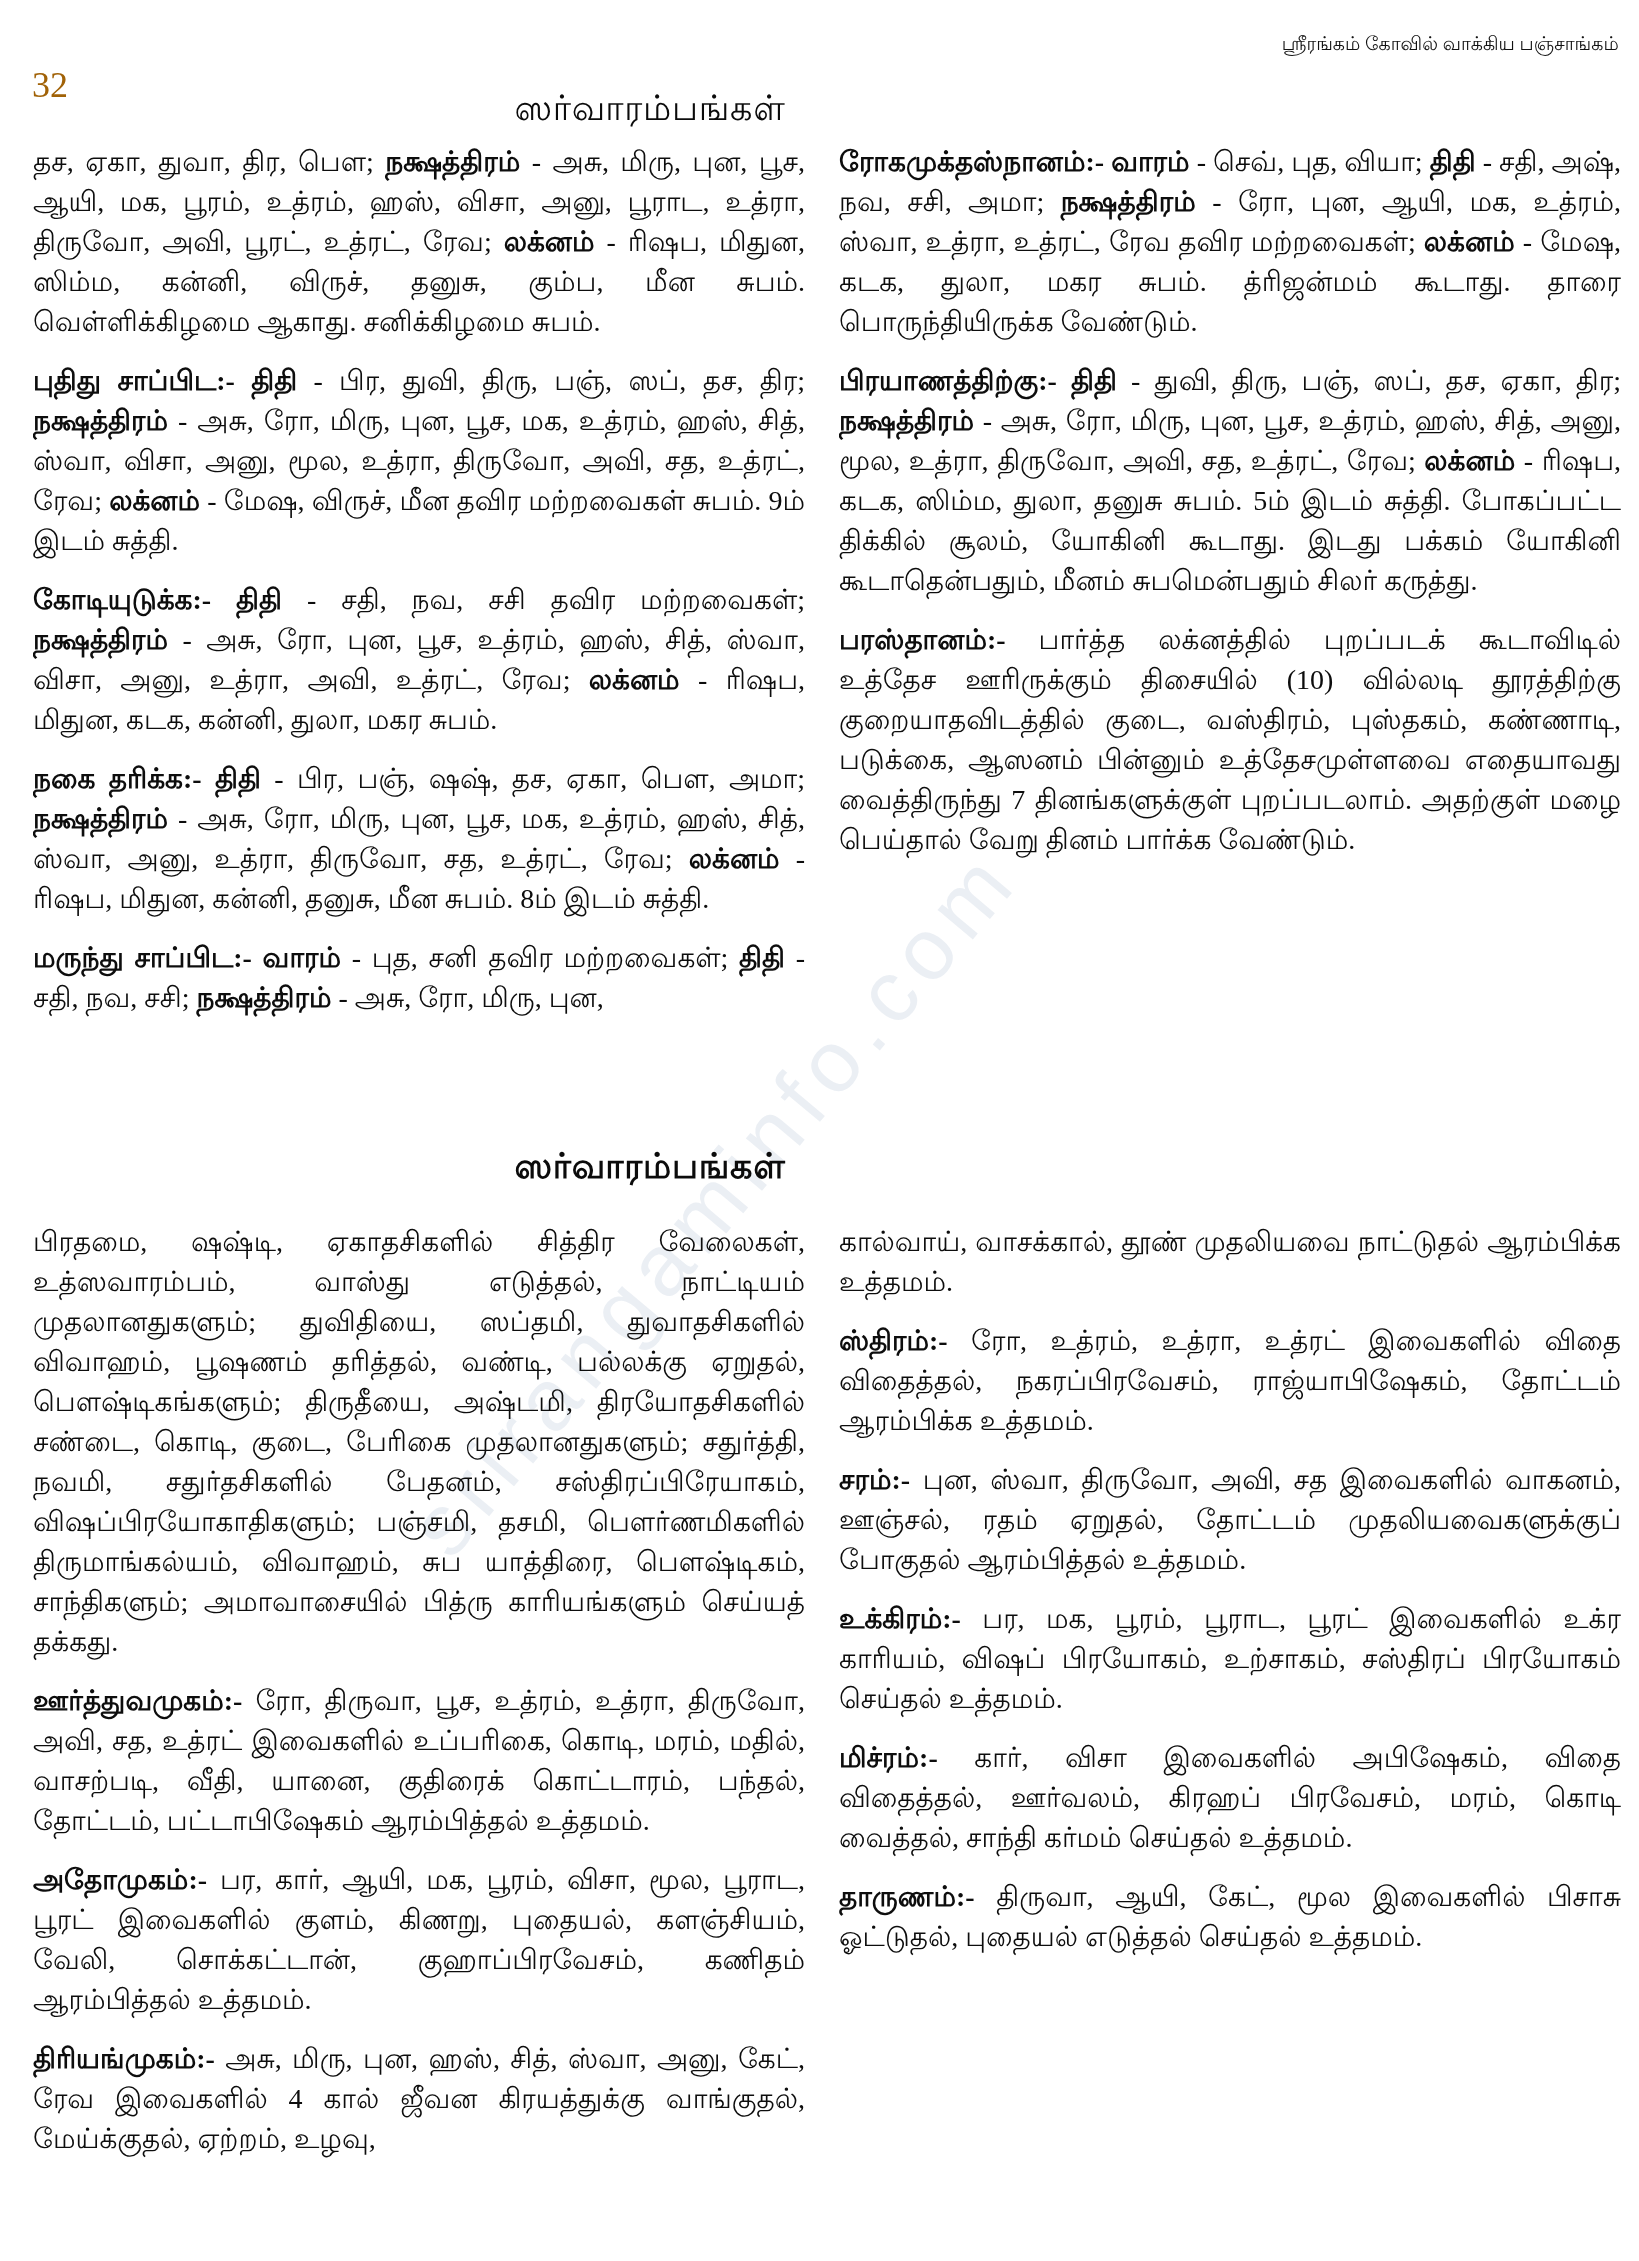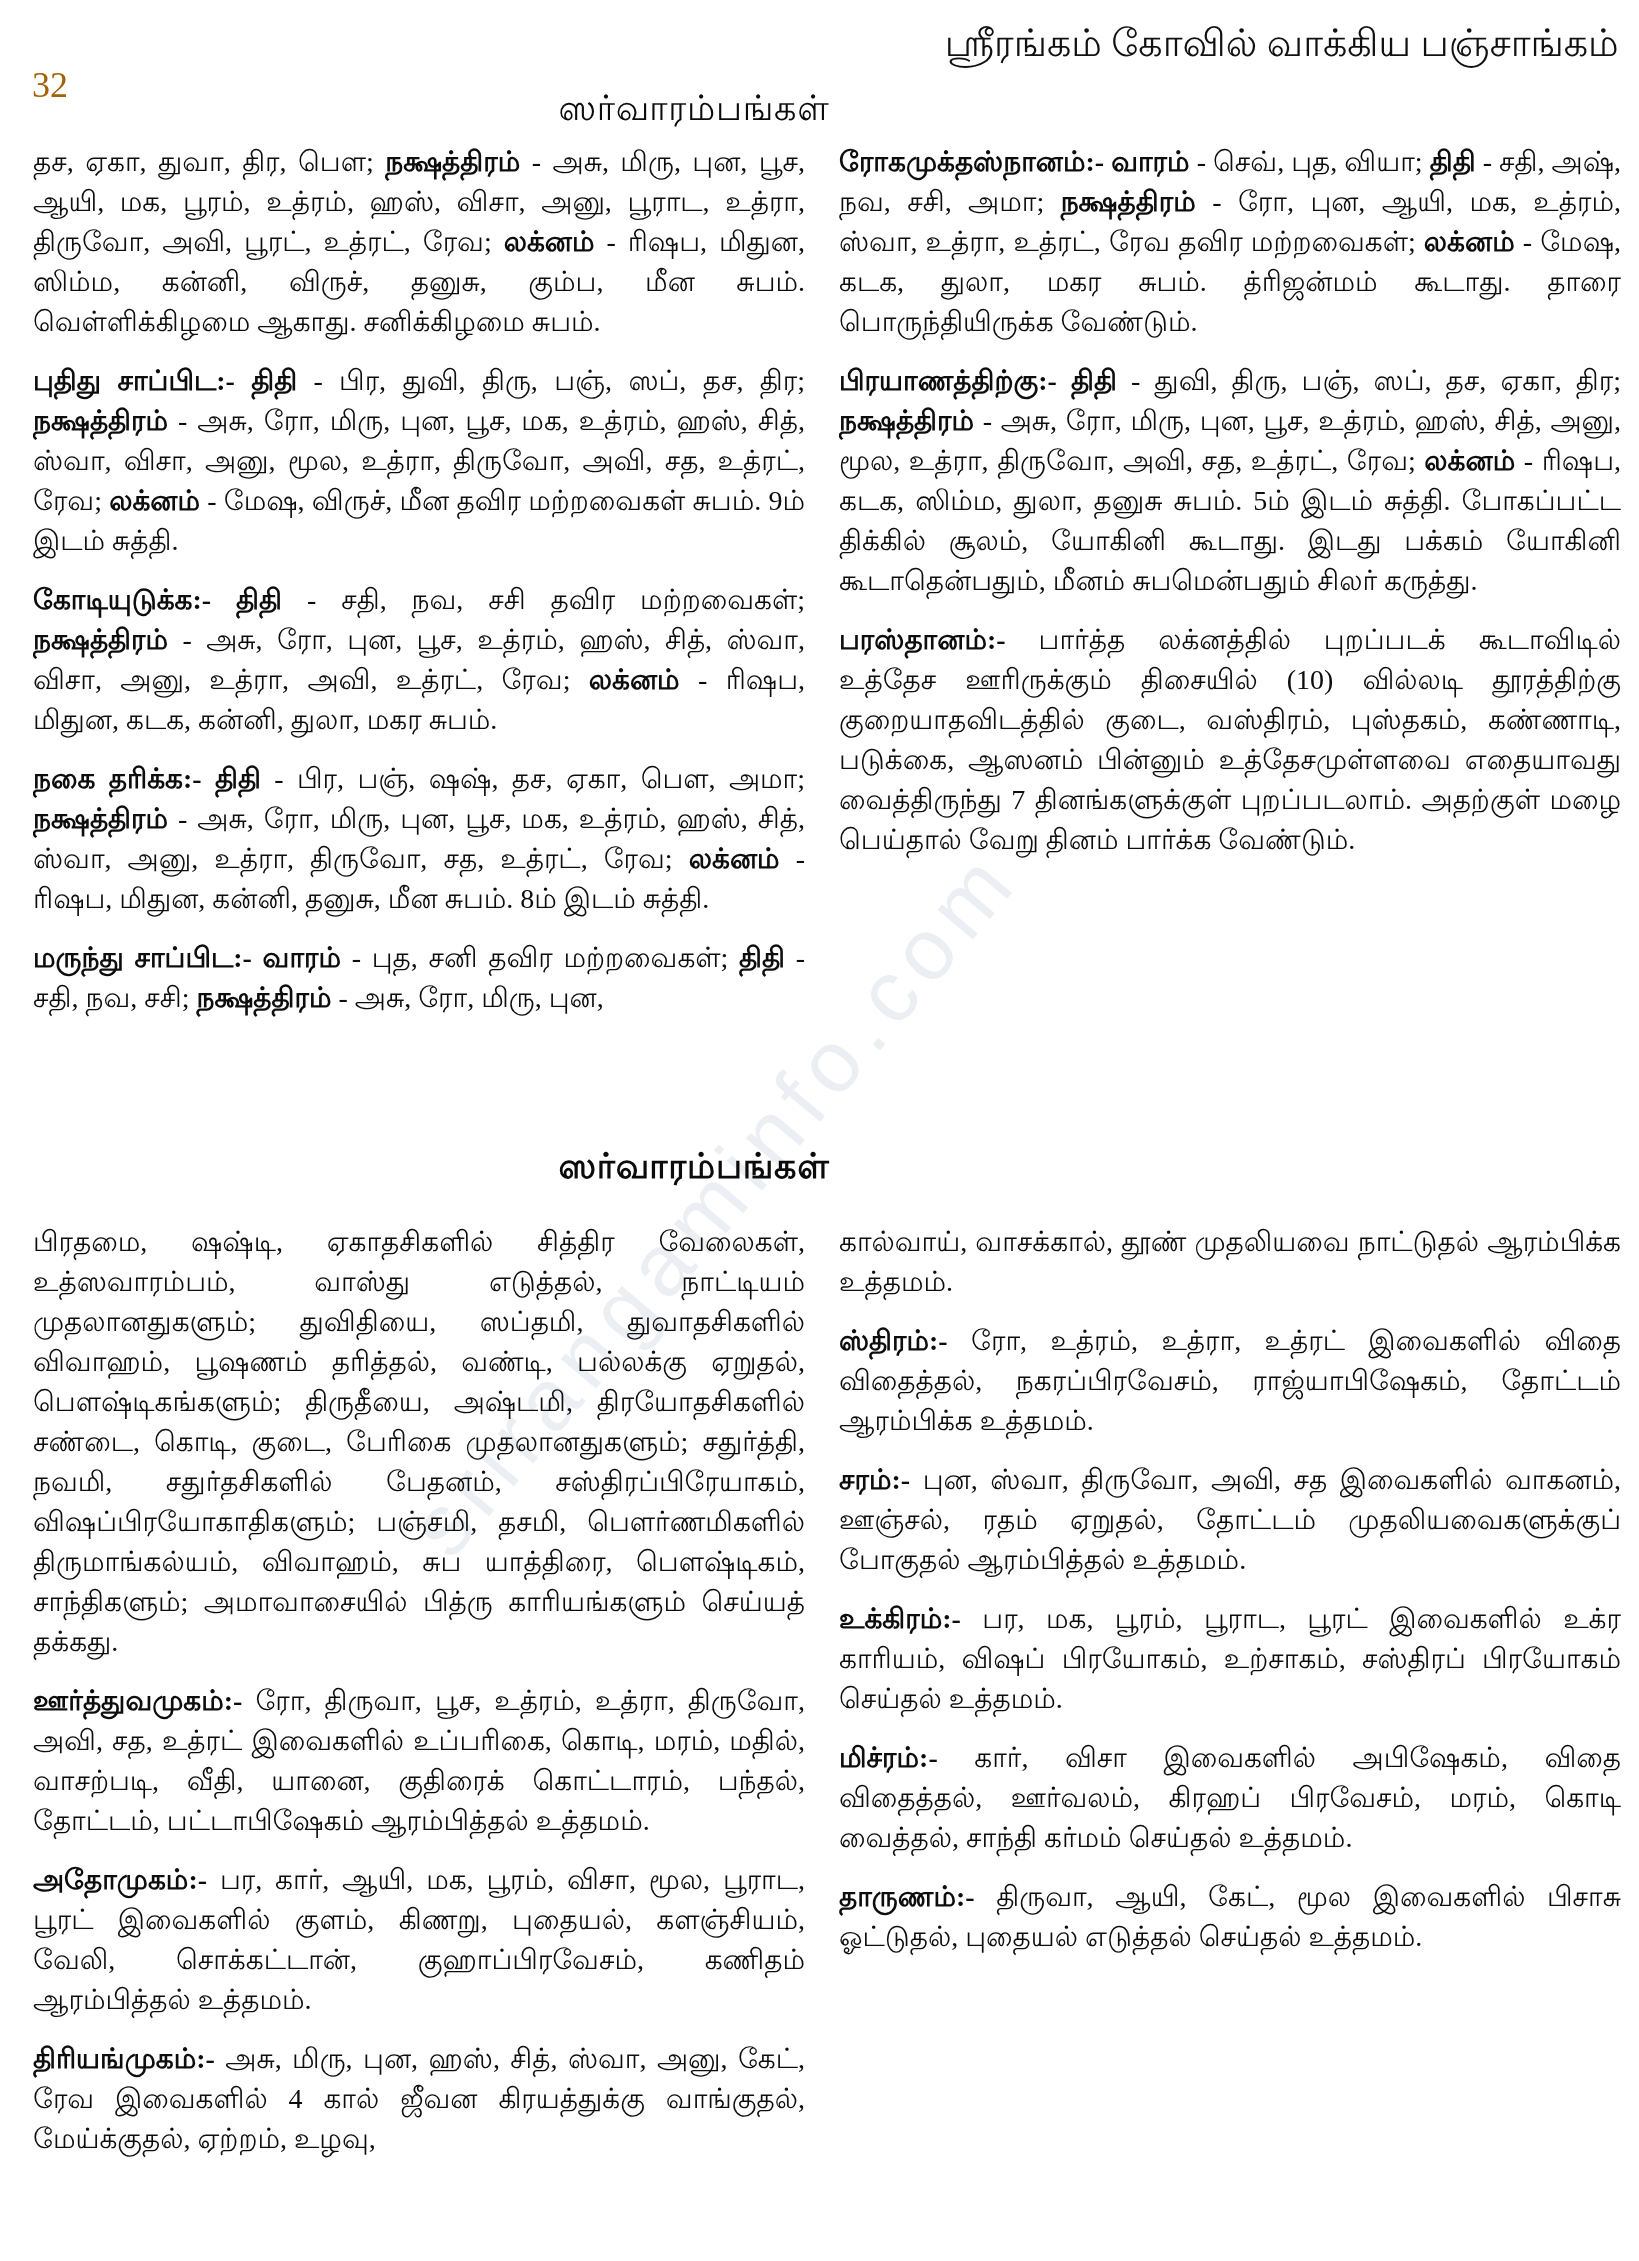--- a/index.html
+++ b/index.html
@@ -6,35 +6,34 @@
   body{
     width:1639px;height:2261px;
     background:#ffffff;
     position:relative;
     font-family:"Liberation Serif","DejaVu Serif",serif;
     color:#0d0d0d;
     overflow:hidden;
   }
   .running-header{
     position:absolute;top:26px;right:20.3px;
-    font-size:38px;line-height:35px;
+    font-size:19px;line-height:35px;
     letter-spacing:0px;
     color:#111;
     white-space:nowrap;
   }
   .page-number{
     position:absolute;top:64px;left:32px;
     font-size:36px;color:#a16207;
   }
   .section-title{
     position:absolute;left:0;width:1300px;
     text-align:center;
     font-size:35px;color:#0b0b0b;
     letter-spacing:0.7px;
-    margin-left:44px;
   }
   .section-title.first{top:89px;font-weight:normal;}
   .section-title.second{top:1147px;font-weight:bold;}
   .col{
     position:absolute;
     text-align:justify;
     font-size:28px;
     line-height:40px;
     overflow:hidden;
   }

